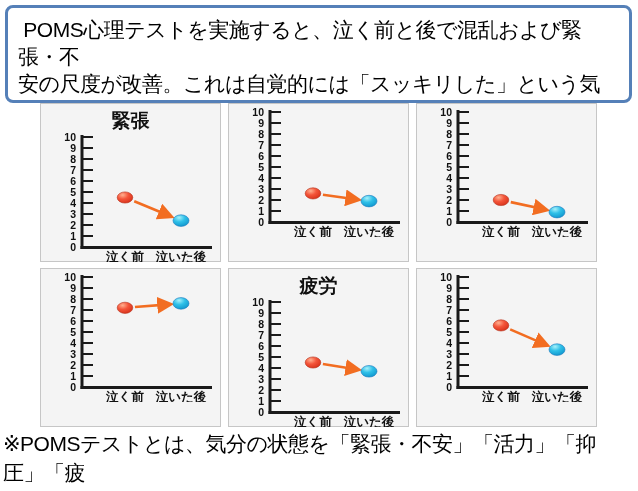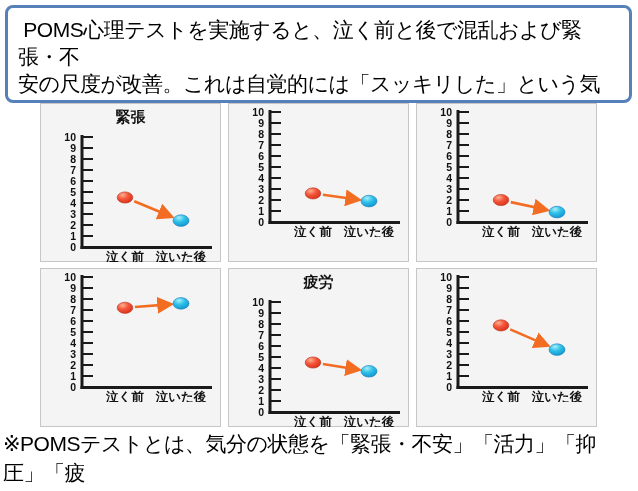--- a/index.html
+++ b/index.html
@@ -22,21 +22,21 @@
     position:absolute;left:40px;top:103px;width:557px;height:324px;
     display:grid;grid-template-columns:181px 181px 181px;
     grid-template-rows:159px 159px;column-gap:7px;row-gap:6px;
   }
   .panel{
     position:relative;box-sizing:border-box;
     background:#f4f4f4;border:1px solid #c6c6c6;
   }
   .panel-title{
     height:21px;padding-top:4px;text-align:center;
-    font-size:15px;font-weight:bold;color:#111;
+    font-size:19px;font-weight:bold;color:#111;
   }
   svg.mini-chart{display:block;width:179px;height:133px;}
   .ytick{font-family:"Liberation Sans","DejaVu Sans",sans-serif;font-size:10.5px;font-weight:bold;fill:#111;}
   .xtick{font-family:"Liberation Sans","DejaVu Sans",sans-serif;font-size:12.5px;font-weight:bold;fill:#111;}
   
   .footnote{
     position:absolute;left:3px;top:429px;width:632px;
     font-size:21px;line-height:29px;white-space:pre-wrap;
     letter-spacing:-0.5px;color:#000;
   }

